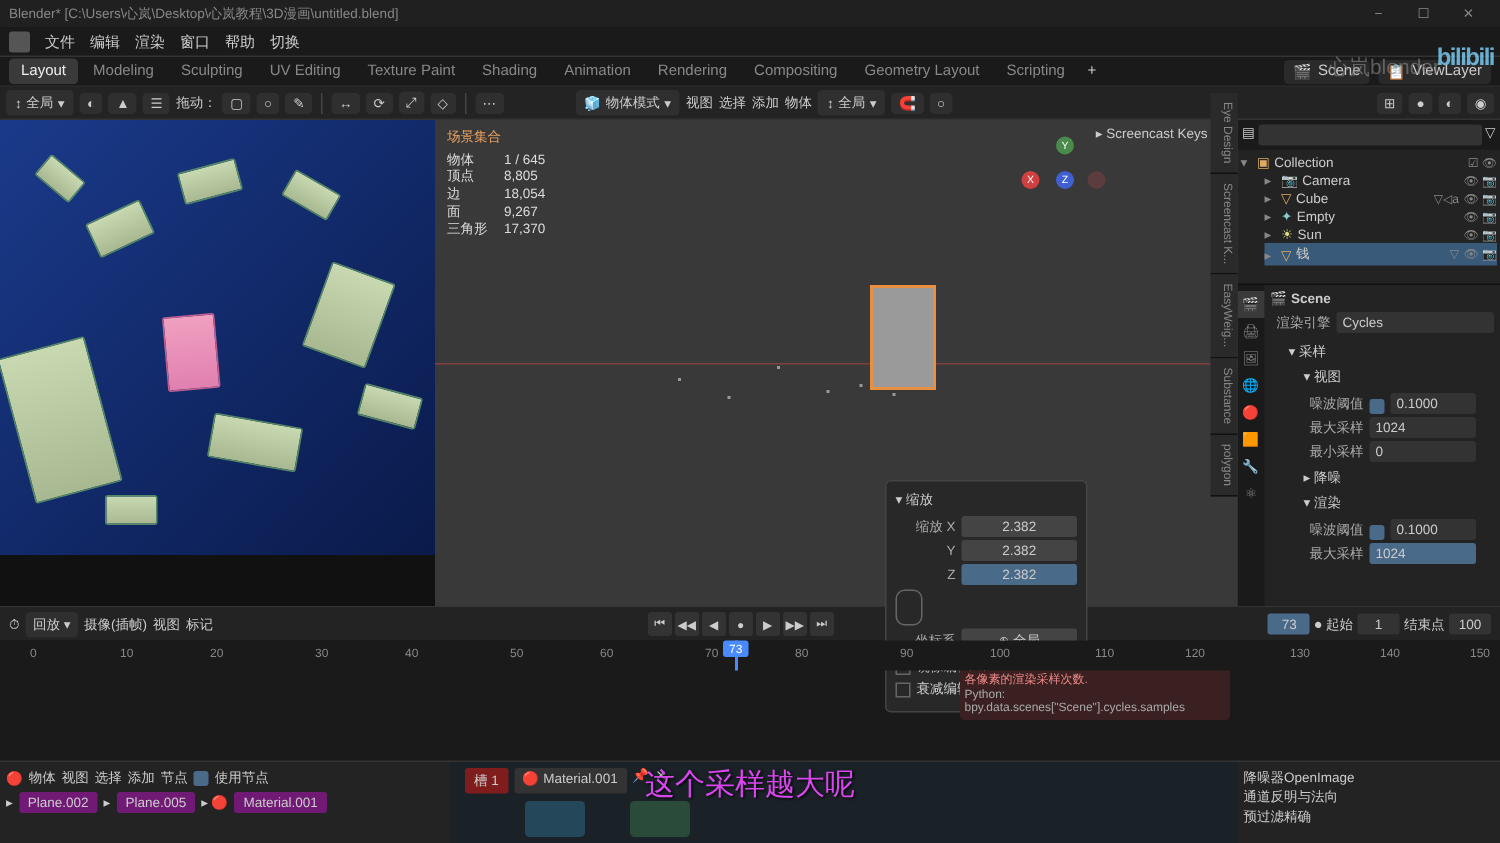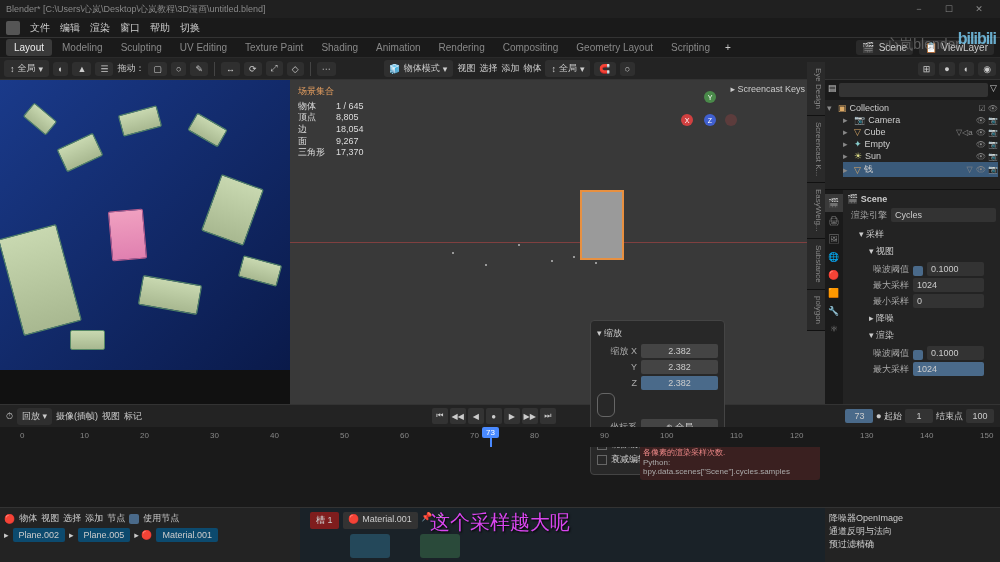--- a/index.html
+++ b/index.html
@@ -95,21 +95,21 @@
 .frame-ctrls .ff.cur { background: #4a6a8a; }
 .ruler { height: 20px; background: #1a1a1a; position: relative; display: flex; }
 .ruler .tick { position: absolute; top: 4px; font-size: 8px; color: #888; }
 .playhead { position: absolute; top: 0; bottom: 0; width: 2px; background: #4a8aff; }
 .playhead .lbl { position: absolute; top: 0; left: -8px; background: #4a8aff; color: #fff; padding: 1px 4px; font-size: 8px; border-radius: 2px; }
 .tracks { height: 60px; background: #1a1a1a; }
 
 .node-editor { height: 60px; background: #1e1e1e; display: flex; border-top: 1px solid #333; }
 .node-left { width: 300px; background: #232323; padding: 4px; font-size: 9px; }
 .node-left .crumb { display: flex; gap: 4px; align-items: center; margin-bottom: 3px; }
-.node-left .cc { background: #0c4a6e; padding: 2px 6px; border-radius: 2px; }
+.node-left .cc { background: #701a75; padding: 2px 6px; border-radius: 2px; }
 .node-main { flex: 1; background: #1a2228; position: relative; }
 .node-right { width: 175px; background: #232323; padding: 4px; font-size: 9px; }
 
 .subtitle { position: absolute; bottom: 26px; left: 50%; transform: translateX(-50%); color: #d946ef; font-size: 20px; text-shadow: 1px 1px 2px #000; pointer-events: none; }
 
 .err-box { position: absolute; right: 180px; bottom: 82px; left: 640px; background: #3a2020; color: #e88; font-size: 8px; padding: 3px; border-radius: 3px; line-height: 1.2; }
 </style>
 </head>
 <body>
 

